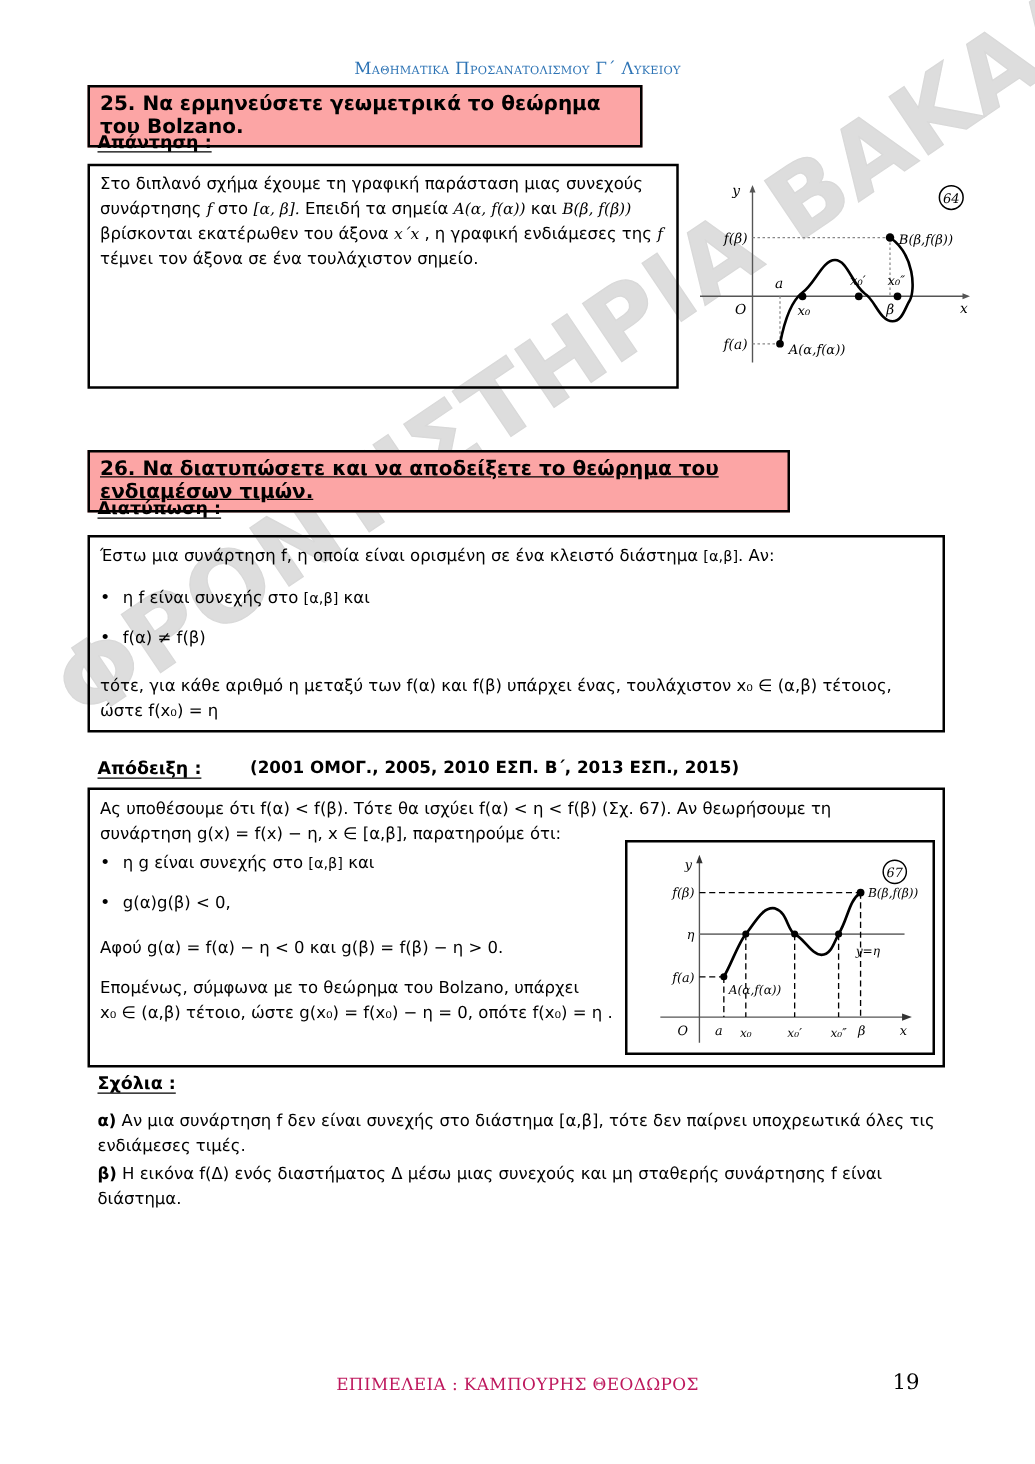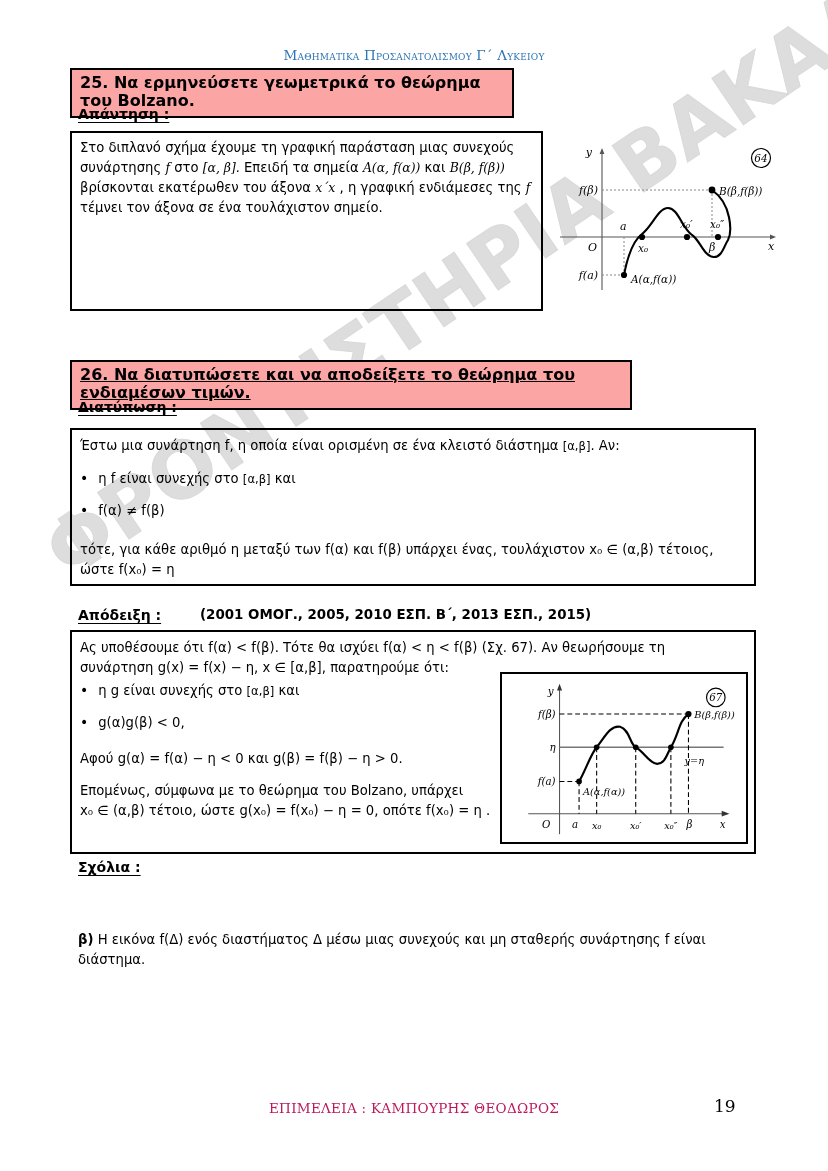--- a/index.html
+++ b/index.html
@@ -380,20 +380,23 @@
       <text x="82" y="124" font-family="DejaVu Serif, Liberation Serif, serif" font-style="italic" font-size="10">A(α,f(α))</text>
       <text x="196" y="45" font-family="DejaVu Serif, Liberation Serif, serif" font-style="italic" font-size="10">B(β,f(β))</text>
       <text x="186" y="92" font-family="DejaVu Serif, Liberation Serif, serif" font-style="italic" font-size="10">y=η</text>
       <circle cx="218" cy="24" r="9.5" fill="none" stroke="#000" stroke-width="1.2"></circle>
       <text x="218" y="28" font-family="DejaVu Serif, Liberation Serif, serif" font-style="italic" font-size="10.5" text-anchor="middle">67</text>
     </svg>
   </div>
 
   <div class="seclabel" id="lbl-sxolia">Σχόλια :</div>
 
+  <div class="comment" id="c-a">
+    <b>α)</b><span> Αν μια συνάρτηση f δεν είναι συνεχής στο διάστημα [α,β], τότε δεν παίρνει υποχρεωτικά όλες τις ενδιάμεσες τιμές.</span>
+  </div>
 
   <div class="comment" id="c-b">
     <b>β)</b><span> Η εικόνα f(Δ) ενός διαστήματος Δ μέσω μιας συνεχούς και μη σταθερής συνάρτησης f είναι διάστημα.</span>
   </div>
 
   <div class="footer-text">ΕΠΙΜΕΛΕΙΑ : ΚΑΜΠΟΥΡΗΣ ΘΕΟΔΩΡΟΣ</div>
   <div class="page-num">19</div>
 
 </div>
 

